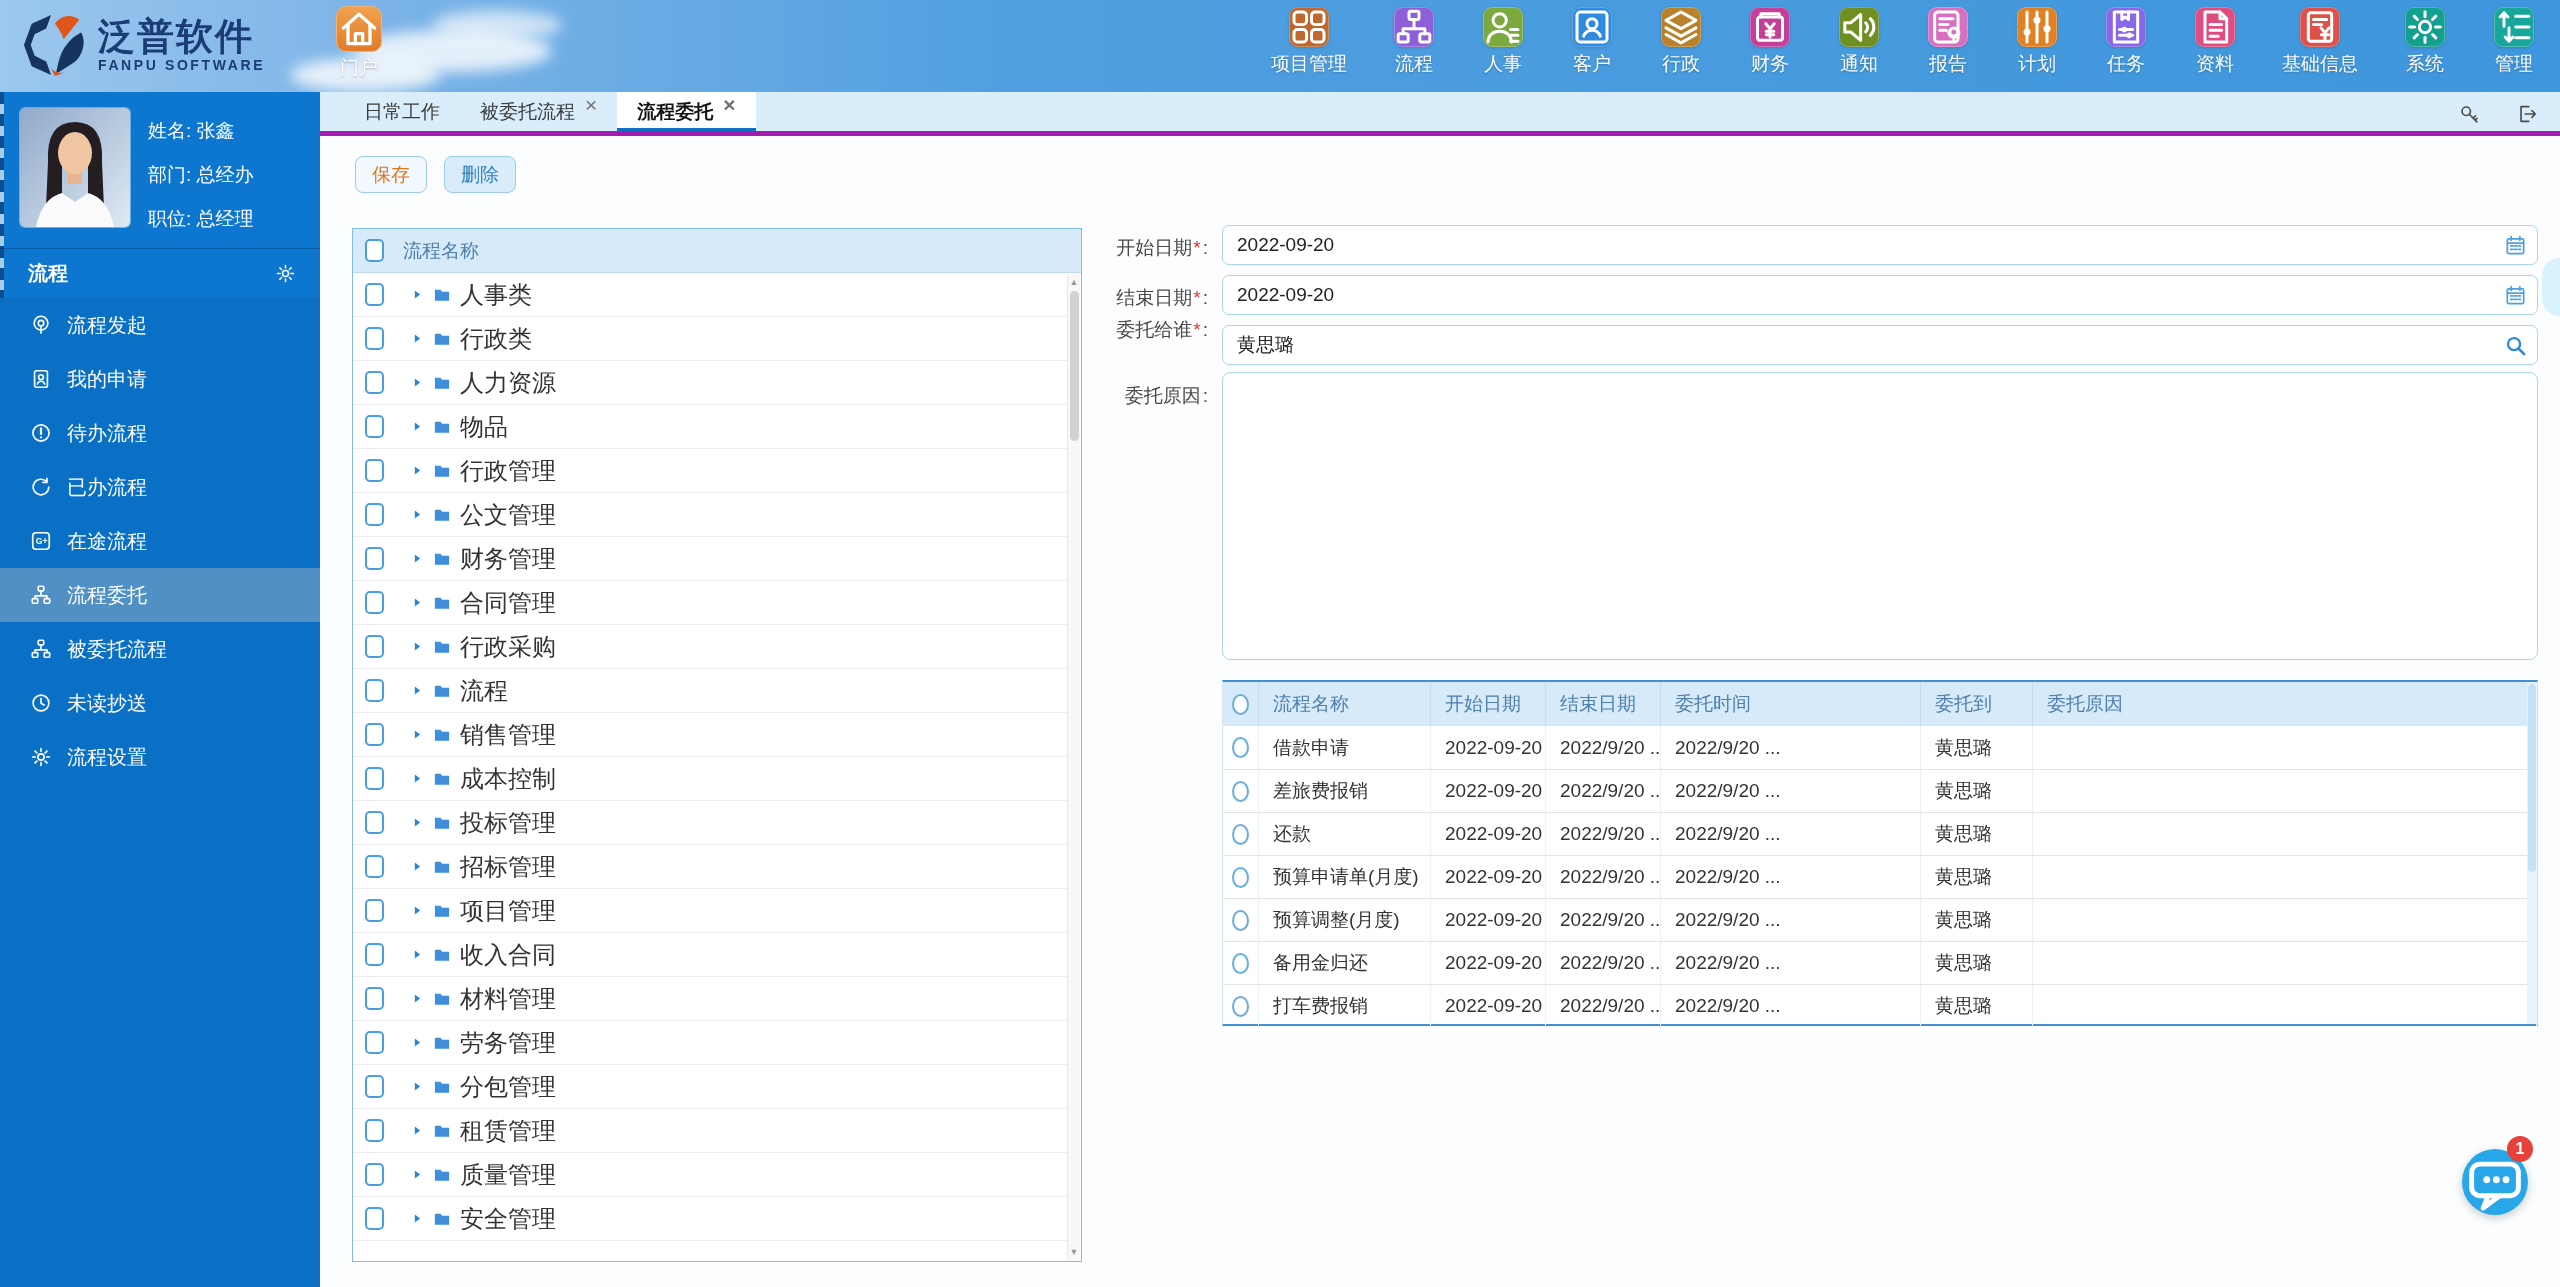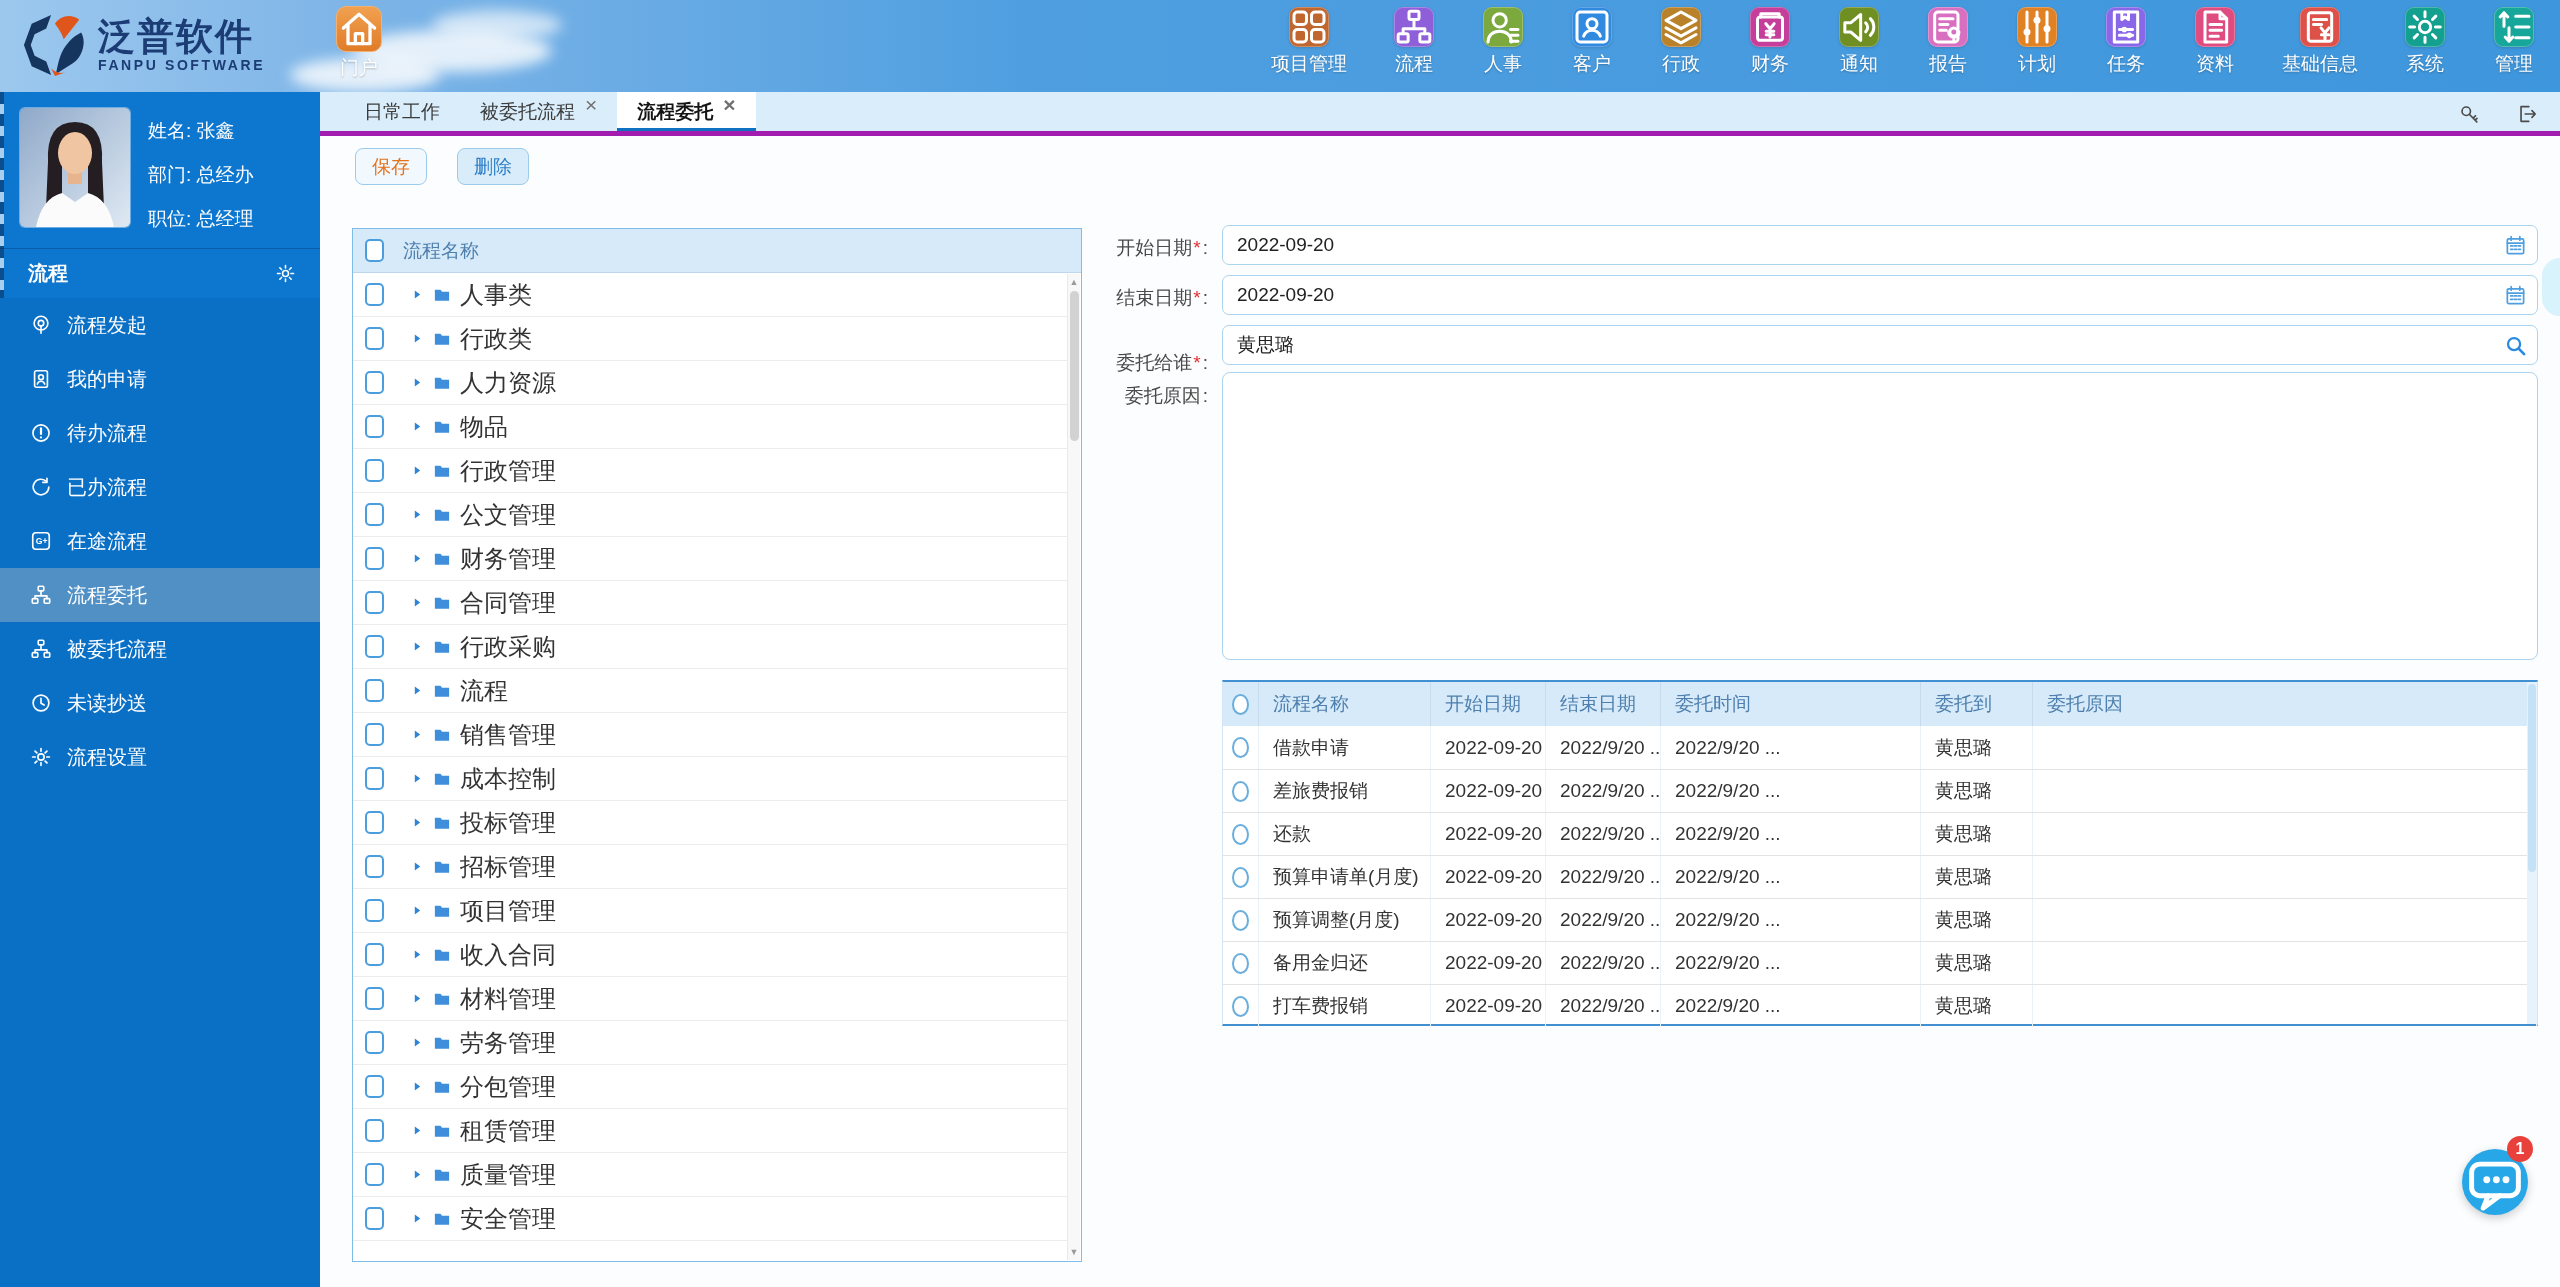--- a/index.html
+++ b/index.html
@@ -54,21 +54,21 @@
   .main { position:absolute; left:320px; top:92px; right:0; bottom:0; background:#fcfdfe; }
   .tabstrip { position:absolute; left:0; top:0; right:0; height:44px; background:#daedfb;
     border-bottom:5px solid #a21caf; display:flex; padding-left:24px; }
   .tab { display:flex; align-items:center; padding:0 20px; font-size:19px; color:#3c3c3c; cursor:pointer; }
   .tab .tab-close { align-self:flex-start; margin:3px 0 0 10px; color:#707070; font-size:21px; line-height:20px; }
   .tab.active { background:#fff; font-weight:bold; color:#141414; box-shadow:inset 0 -3px 0 #1070c2; }
   .window-actions { position:absolute; right:22px; top:0; height:44px; display:flex; gap:36px; align-items:center; color:#4b4b4b; }
   .wa-ic { width:22px; height:22px; cursor:pointer; }
 
   .content { position:absolute; left:0; top:44px; right:0; bottom:0; }
-  .toolbar { position:absolute; left:35px; top:12px; display:flex; gap:30px;font-family:Liberation Serif, serif; }
+  .toolbar { position:absolute; left:35px; top:20px; display:flex; gap:17px;font-family:Liberation Serif, serif; }
   .btn { height:37px; padding:0 16px; border-radius:8px; font-size:19px; display:flex; align-items:center;
     border:1px solid #9ccbeb; cursor:pointer; }
   .btn-save { background:#f2f9fe; color:#e4731c; }
   .btn-delete { background:#d9ecf9; color:#2f7fc8; }
 
   
   .tree-panel { position:absolute; left:32px; top:92px; width:730px; height:1034px;
     border:1px solid #7fbce8; background:#fff; }
   .tree-header { height:44px; background:#d6eaf9; border-bottom:1px solid #bcd7ee; display:flex; align-items:center; }
   .checkbox { width:19px; height:23px; border:2px solid #4a9ede; border-radius:5px; background:#fff; flex:none; cursor:pointer; }
@@ -82,21 +82,21 @@
   .tree-label { margin-left:9px; font-size:24px; color:#333; white-space:nowrap; }
   .tree-scroll { position:absolute; top:45px; right:1px; bottom:1px; width:13px; background:#f8f8f8; border-left:1px solid #e9e9e9; }
   .tree-scroll .arr { position:absolute; left:0; width:100%; text-align:center; font-size:9px; color:#9a9a9a; }
   .arr.up { top:3px; } .arr.down { bottom:3px; }
   .tree-thumb { position:absolute; left:2px; top:17px; width:9px; height:150px; background:#d2d2d2; border-radius:5px; }
 
   
   .flabel { position:absolute; left:742px; width:146px; text-align:right; font-size:19px; color:#4a4a4a; white-space:nowrap; }
   .flabel::after { content:":"; margin-left:2px; }
   .req::before { content:"*"; color:#e03030; margin-left:1px; font-size:19px; }
-  .fl1 { top:99px; } .fl2 { top:149px; } .fl3 { top:214px; } .fl4 { top:247px; }
+  .fl1 { top:99px; } .fl2 { top:149px; } .fl3 { top:181px; } .fl4 { top:247px; }
   .finput { position:absolute; left:902px; width:1316px; height:40px; border:1px solid #abd4ef; border-radius:7px; background:#fff; }
   .fi1 { top:89px; } .fi2 { top:139px; } .fi3 { top:189px; }
   .finput input { position:absolute; left:14px; top:0; width:1250px; height:38px; border:none; outline:none;
     font-size:19px; color:#222; background:transparent; font-family:inherit; }
   .ficon { position:absolute; right:10px; top:8px; width:23px; height:23px; color:#4f9fe0; cursor:pointer; }
   .ficon.search { color:#2a8ae0; }
   .ftextarea { position:absolute; left:902px; top:236px; width:1316px; height:288px;
     border:1px solid #abd4ef; border-radius:8px; background:#fff; }
   .ftextarea textarea { width:100%; height:100%; border:none; outline:none; resize:none; background:transparent;
     font-family:inherit; font-size:19px; padding:10px 14px; }

